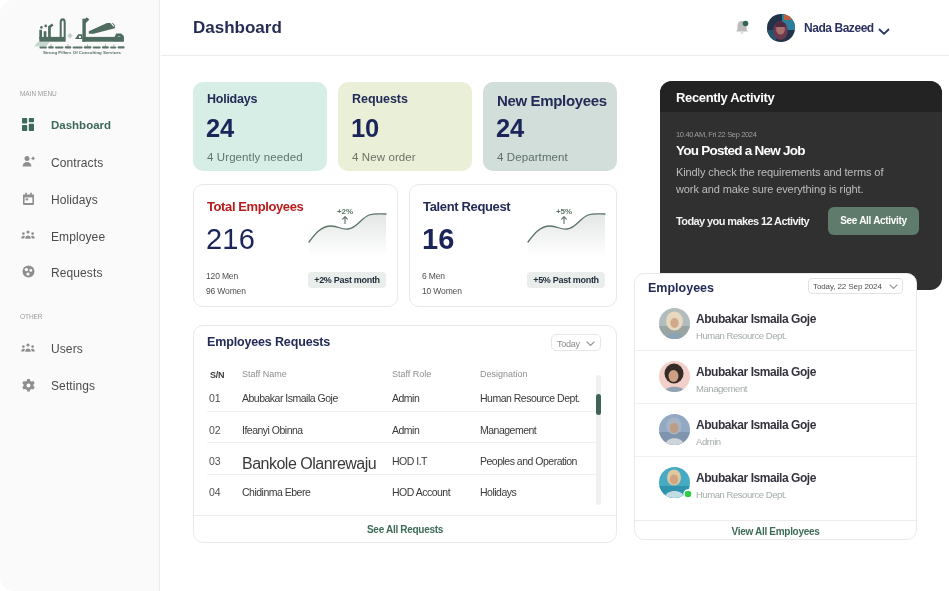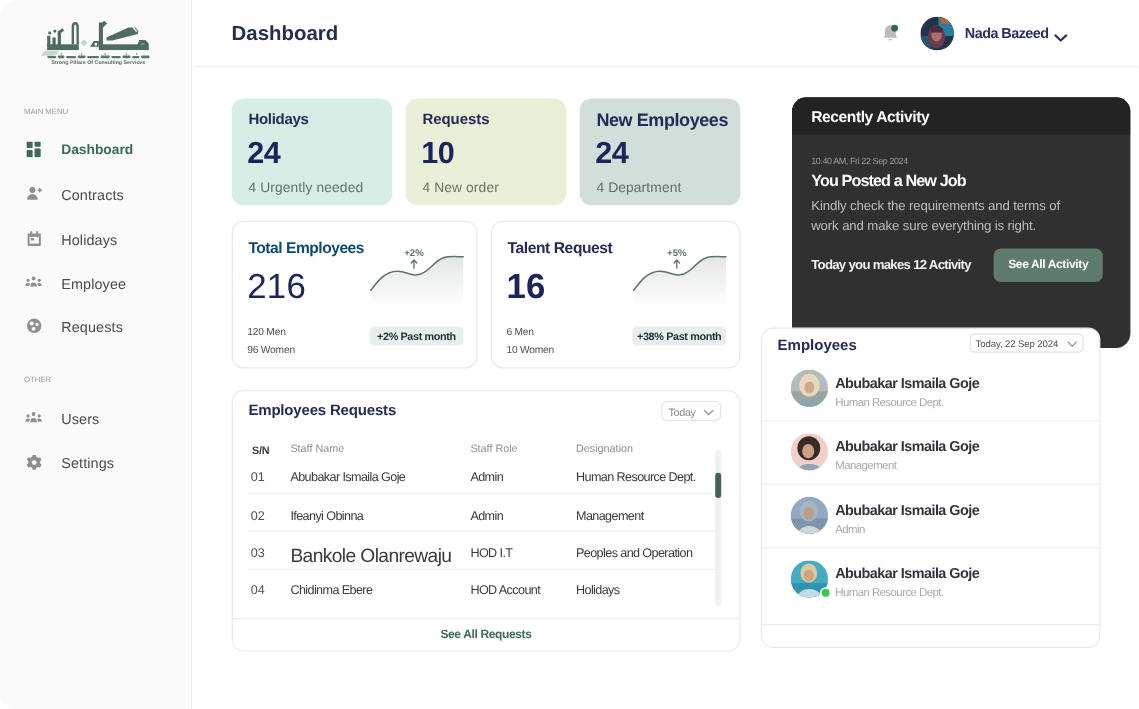--- a/index.html
+++ b/index.html
@@ -177,21 +177,21 @@
   <div class="abs" style="left:351px;top:114px;font-size:25.5px;font-weight:bold;letter-spacing:-0.3px;color:#1b2559;">10</div>
   <div class="abs" style="left:352px;top:151px;font-size:11.5px;letter-spacing:0.1px;color:#6e7366;">4 New order</div>
 
   <div class="abs" style="left:497px;top:92px;font-size:15px;font-weight:bold;letter-spacing:-0.35px;color:#232b56;">New Employees</div>
   <div class="abs" style="left:496px;top:114px;font-size:25.5px;font-weight:bold;letter-spacing:-0.3px;color:#1b2559;">24</div>
   <div class="abs" style="left:497px;top:151px;font-size:11.5px;letter-spacing:0.1px;color:#5c6f67;">4 Department</div>
 
   <div class="abs" style="left:193px;top:184px;width:205px;height:123px;background:#fff;border:1px solid #e9e9e9;border-radius:10px;"></div>
   <div class="abs" style="left:409px;top:184px;width:208px;height:123px;background:#fff;border:1px solid #e9e9e9;border-radius:10px;"></div>
 
-  <div class="abs" style="left:207px;top:199px;font-size:13px;font-weight:bold;letter-spacing:-0.4px;color:#0c4a6e;">Total Employees</div>
+  <div class="abs" style="left:207px;top:199px;font-size:13px;font-weight:bold;letter-spacing:-0.4px;color:#b91c1c;">Total Employees</div>
   <div class="abs" style="left:206px;top:223px;font-size:29px;font-weight:normal;letter-spacing:0.2px;color:#1b2559;">216</div>
   <div class="abs" style="left:206px;top:271px;font-size:8.5px;letter-spacing:-0.15px;color:#4f4f4f;">120 Men</div>
   <div class="abs" style="left:206px;top:286px;font-size:8.5px;letter-spacing:-0.15px;color:#4f4f4f;">96 Women</div>
   <div class="abs" style="left:308px;top:272px;width:78px;height:16px;background:#e9edec;border-radius:4px;text-align:center;line-height:16px;font-size:9px;font-weight:bold;letter-spacing:-0.3px;color:#22303c;">+2% Past month</div>
   <svg class="abs" style="left:305px;top:196px;" width="85" height="60" viewBox="0 0 85 60">
     <defs>
       <linearGradient id="gfade1" x1="0" y1="0" x2="0" y2="1">
         <stop offset="0" stop-color="#9aa8a1" stop-opacity="0.28"></stop>
         <stop offset="1" stop-color="#9aa8a1" stop-opacity="0"></stop>
       </linearGradient>
@@ -199,21 +199,21 @@
     <path d="M4 46 C10 38 16 30 26 30 C34 30 36 34 43 33 C52 32 56 22 64 19 C70 17 76 18 81 18 L81 60 L4 60 Z" fill="url(#gfade1)"></path>
     <path d="M4 46 C10 38 16 30 26 30 C34 30 36 34 43 33 C52 32 56 22 64 19 C70 17 76 18 81 18" stroke="#5b7466" stroke-width="1.3" fill="none" stroke-linecap="round"></path>
     <text x="40" y="17.5" font-size="8" font-weight="bold" fill="#5b7466" text-anchor="middle">+2%</text>
     <path d="M40 21 V27.5 M37.7 23.2 L40 20.6 L42.3 23.2" stroke="#5b7466" stroke-width="1.1" fill="none" stroke-linecap="round" stroke-linejoin="round"></path>
   </svg>
 
   <div class="abs" style="left:423px;top:199px;font-size:13px;font-weight:bold;letter-spacing:-0.35px;color:#232b56;">Talent Request</div>
   <div class="abs" style="left:422px;top:223px;font-size:29px;font-weight:bold;letter-spacing:0.2px;color:#1b2559;">16</div>
   <div class="abs" style="left:422px;top:271px;font-size:8.5px;letter-spacing:-0.15px;color:#4f4f4f;">6 Men</div>
   <div class="abs" style="left:422px;top:286px;font-size:8.5px;letter-spacing:-0.15px;color:#4f4f4f;">10 Women</div>
-  <div class="abs" style="left:527px;top:272px;width:78px;height:16px;background:#e9edec;border-radius:4px;text-align:center;line-height:16px;font-size:9px;font-weight:bold;letter-spacing:-0.3px;color:#22303c;">+38% Past month</div>
+  <div class="abs" style="left:527px;top:272px;width:78px;height:16px;background:#e9edec;border-radius:4px;text-align:center;line-height:16px;font-size:9px;font-weight:bold;letter-spacing:-0.3px;color:#22303c;">+5% Past month</div>
   <svg class="abs" style="left:524px;top:196px;" width="85" height="60" viewBox="0 0 85 60">
     <path d="M4 46 C10 38 16 30 26 30 C34 30 36 34 43 33 C52 32 56 22 64 19 C70 17 76 18 81 18 L81 60 L4 60 Z" fill="url(#gfade1)"></path>
     <path d="M4 46 C10 38 16 30 26 30 C34 30 36 34 43 33 C52 32 56 22 64 19 C70 17 76 18 81 18" stroke="#5b7466" stroke-width="1.3" fill="none" stroke-linecap="round"></path>
     <text x="40" y="17.5" font-size="8" font-weight="bold" fill="#5b7466" text-anchor="middle">+5%</text>
     <path d="M40 21 V27.5 M37.7 23.2 L40 20.6 L42.3 23.2" stroke="#5b7466" stroke-width="1.1" fill="none" stroke-linecap="round" stroke-linejoin="round"></path>
   </svg>
 
   <div class="abs" style="left:193px;top:325px;width:424px;height:218px;background:#fff;border:1px solid #e9e9e9;border-radius:10px;"></div>
   <div class="abs" style="left:207px;top:335px;font-size:12.5px;font-weight:bold;letter-spacing:-0.15px;color:#232b56;">Employees Requests</div>
   <div class="abs" style="left:551px;top:334px;width:50px;height:17px;border:1px solid #e6e6e6;border-radius:5px;"></div>
@@ -341,14 +341,15 @@
       <ellipse cx="15" cy="12.5" rx="4.2" ry="5" fill="#cfa384"></ellipse>
     </g>
   </svg>
   <svg class="abs" style="left:683px;top:489px;" width="10" height="10" viewBox="0 0 10 10">
     <circle cx="5" cy="5" r="4" fill="#2fcc45" stroke="#fff" stroke-width="1.4"></circle>
   </svg>
   <div class="abs" style="left:696px;top:471px;font-size:12px;font-weight:bold;letter-spacing:-0.45px;color:#33333d;">Abubakar Ismaila Goje</div>
   <div class="abs" style="left:696px;top:489px;font-size:9.5px;letter-spacing:-0.45px;color:#a3aba7;">Human Resource Dept.</div>
 
   <div class="abs" style="left:635px;top:520px;width:281px;height:1px;background:#ececec;"></div>
+  <div class="abs" style="left:634px;top:526px;width:283px;text-align:center;font-size:10px;font-weight:bold;letter-spacing:-0.3px;color:#3e6b58;">View All Employees</div>
 
 </div>
 
 </body></html>

